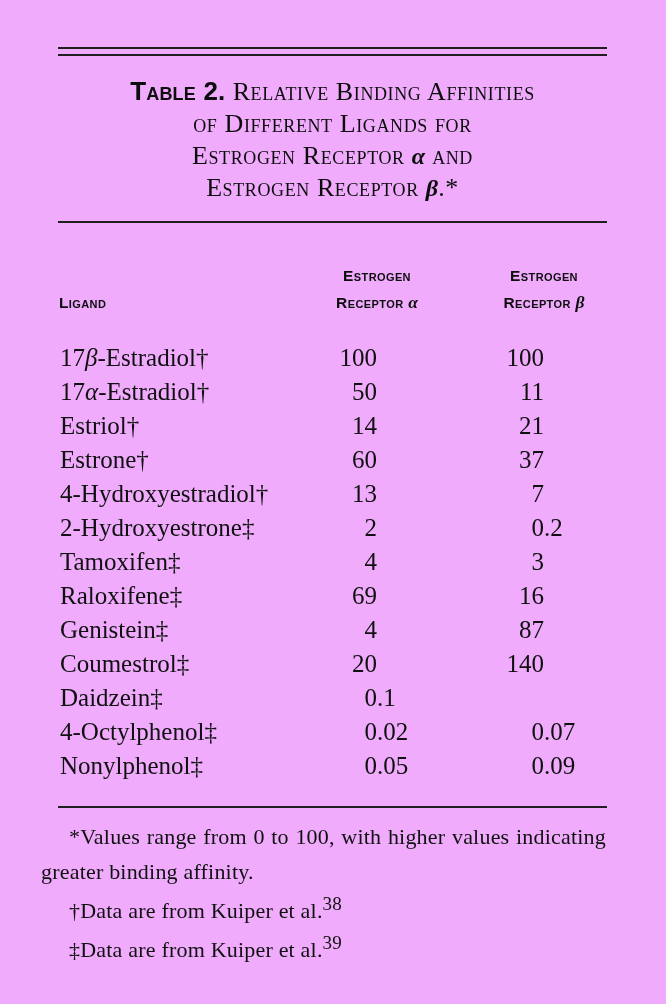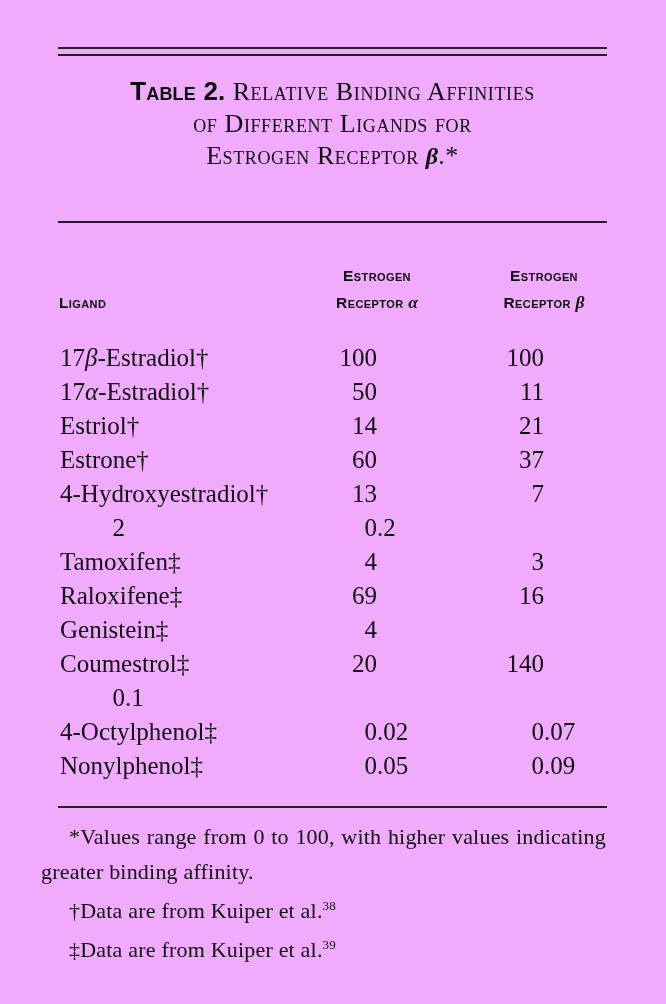--- a/index.html
+++ b/index.html
@@ -53,32 +53,33 @@
   .ip { display:inline-block; width:67px; text-align:right; }
   .fp { display:inline-block; text-align:left; }
   .greek-inline { font-style:italic; }
   
   .footnotes {
     position:absolute; left:41px; top:819px; width:565px;
     font-size:22px; line-height:35px; text-align:justify; letter-spacing:0.2px;
   }
   .fnote { margin:0; text-indent:28px; }
   .fnote + .fnote { margin-top:4px; }
-  .fn-ref { font-size:13px; line-height:0; }
+  .fn-ref { font-size:19px; line-height:0; }
 </style>
 </head>
 <body>
 
 <div id="page">
 
   <div class="rule-double"></div>
 
   <div class="table-title">
     <div class="t-line"><span class="t-prefix">Table 2.</span> <span>Relative Binding Affinities</span></div>
     <div class="t-line"><span>of Different Ligands for</span></div>
+    <div class="t-line"><span>Estrogen Receptor</span> <span class="greek">α</span> <span>and</span></div>
     <div class="t-line"><span>Estrogen Receptor</span> <span class="greek">β</span><span>.*</span></div>
   </div>
 
   <div class="rule mid"></div>
 
   <div class="hdr-ligand">Ligand</div>
 
   <div class="hdr-col hdr-alpha">
     <div><span>Estrogen</span></div>
     <div><span>Receptor</span> <span class="greek-hdr">α</span></div>
@@ -109,43 +110,46 @@
         <div class="cell-ligand">Estrone†</div>
         <div class="cell-num"><span class="ip">60</span><span class="fp"></span></div>
         <div class="cell-num"><span class="ip">37</span><span class="fp"></span></div>
       </div>
       <div class="trow">
         <div class="cell-ligand">4-Hydroxyestradiol†</div>
         <div class="cell-num"><span class="ip">13</span><span class="fp"></span></div>
         <div class="cell-num"><span class="ip">7</span><span class="fp"></span></div>
       </div>
       <div class="trow">
+        <div class="cell-ligand">2-Hydroxyestrone‡</div>
         <div class="cell-num"><span class="ip">2</span><span class="fp"></span></div>
         <div class="cell-num"><span class="ip">0</span><span class="fp">.2</span></div>
       </div>
       <div class="trow">
         <div class="cell-ligand">Tamoxifen‡</div>
         <div class="cell-num"><span class="ip">4</span><span class="fp"></span></div>
         <div class="cell-num"><span class="ip">3</span><span class="fp"></span></div>
       </div>
       <div class="trow">
         <div class="cell-ligand">Raloxifene‡</div>
         <div class="cell-num"><span class="ip">69</span><span class="fp"></span></div>
         <div class="cell-num"><span class="ip">16</span><span class="fp"></span></div>
       </div>
       <div class="trow">
         <div class="cell-ligand">Genistein‡</div>
         <div class="cell-num"><span class="ip">4</span><span class="fp"></span></div>
+        <div class="cell-num"><span class="ip">87</span><span class="fp"></span></div>
       </div>
       <div class="trow">
         <div class="cell-ligand">Coumestrol‡</div>
         <div class="cell-num"><span class="ip">20</span><span class="fp"></span></div>
         <div class="cell-num"><span class="ip">140</span><span class="fp"></span></div>
       </div>
       <div class="trow">
+        <div class="cell-ligand">Daidzein‡</div>
         <div class="cell-num"><span class="ip">0</span><span class="fp">.1</span></div>
       </div>
       <div class="trow">
         <div class="cell-ligand">4-Octylphenol‡</div>
         <div class="cell-num"><span class="ip">0</span><span class="fp">.02</span></div>
         <div class="cell-num"><span class="ip">0</span><span class="fp">.07</span></div>
       </div>
       <div class="trow">
         <div class="cell-ligand">Nonylphenol‡</div>
         <div class="cell-num"><span class="ip">0</span><span class="fp">.05</span></div>

